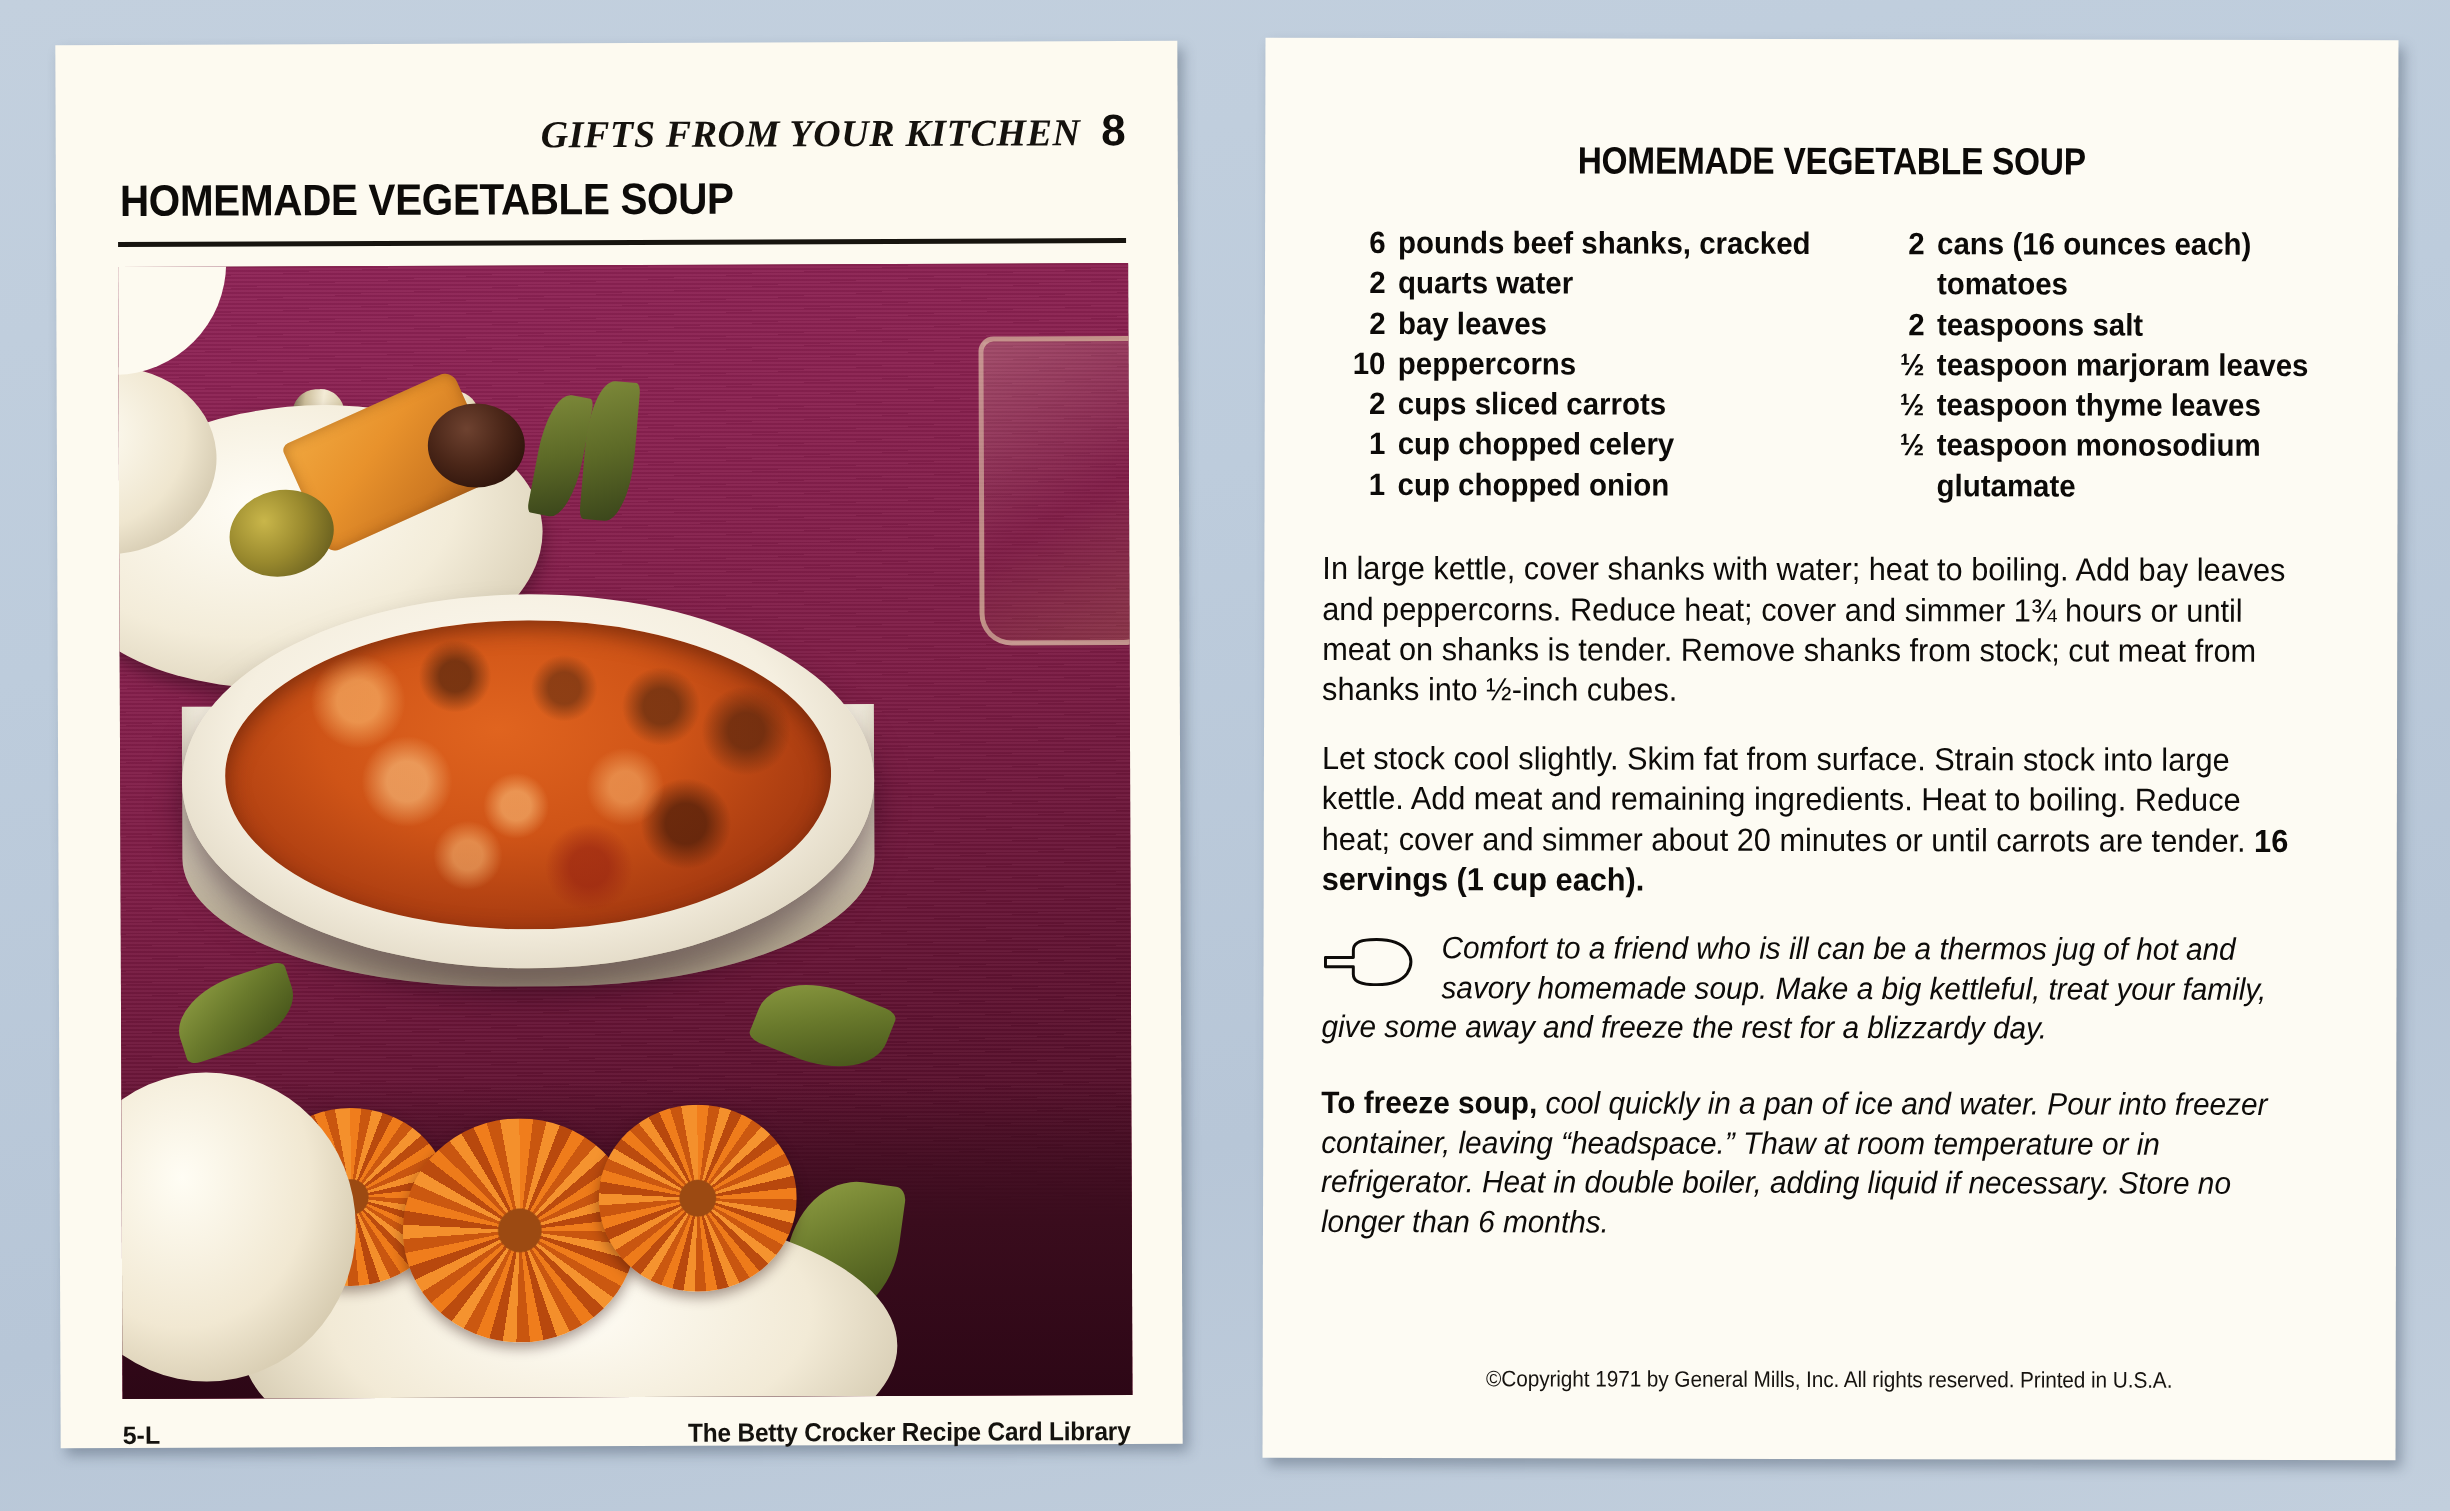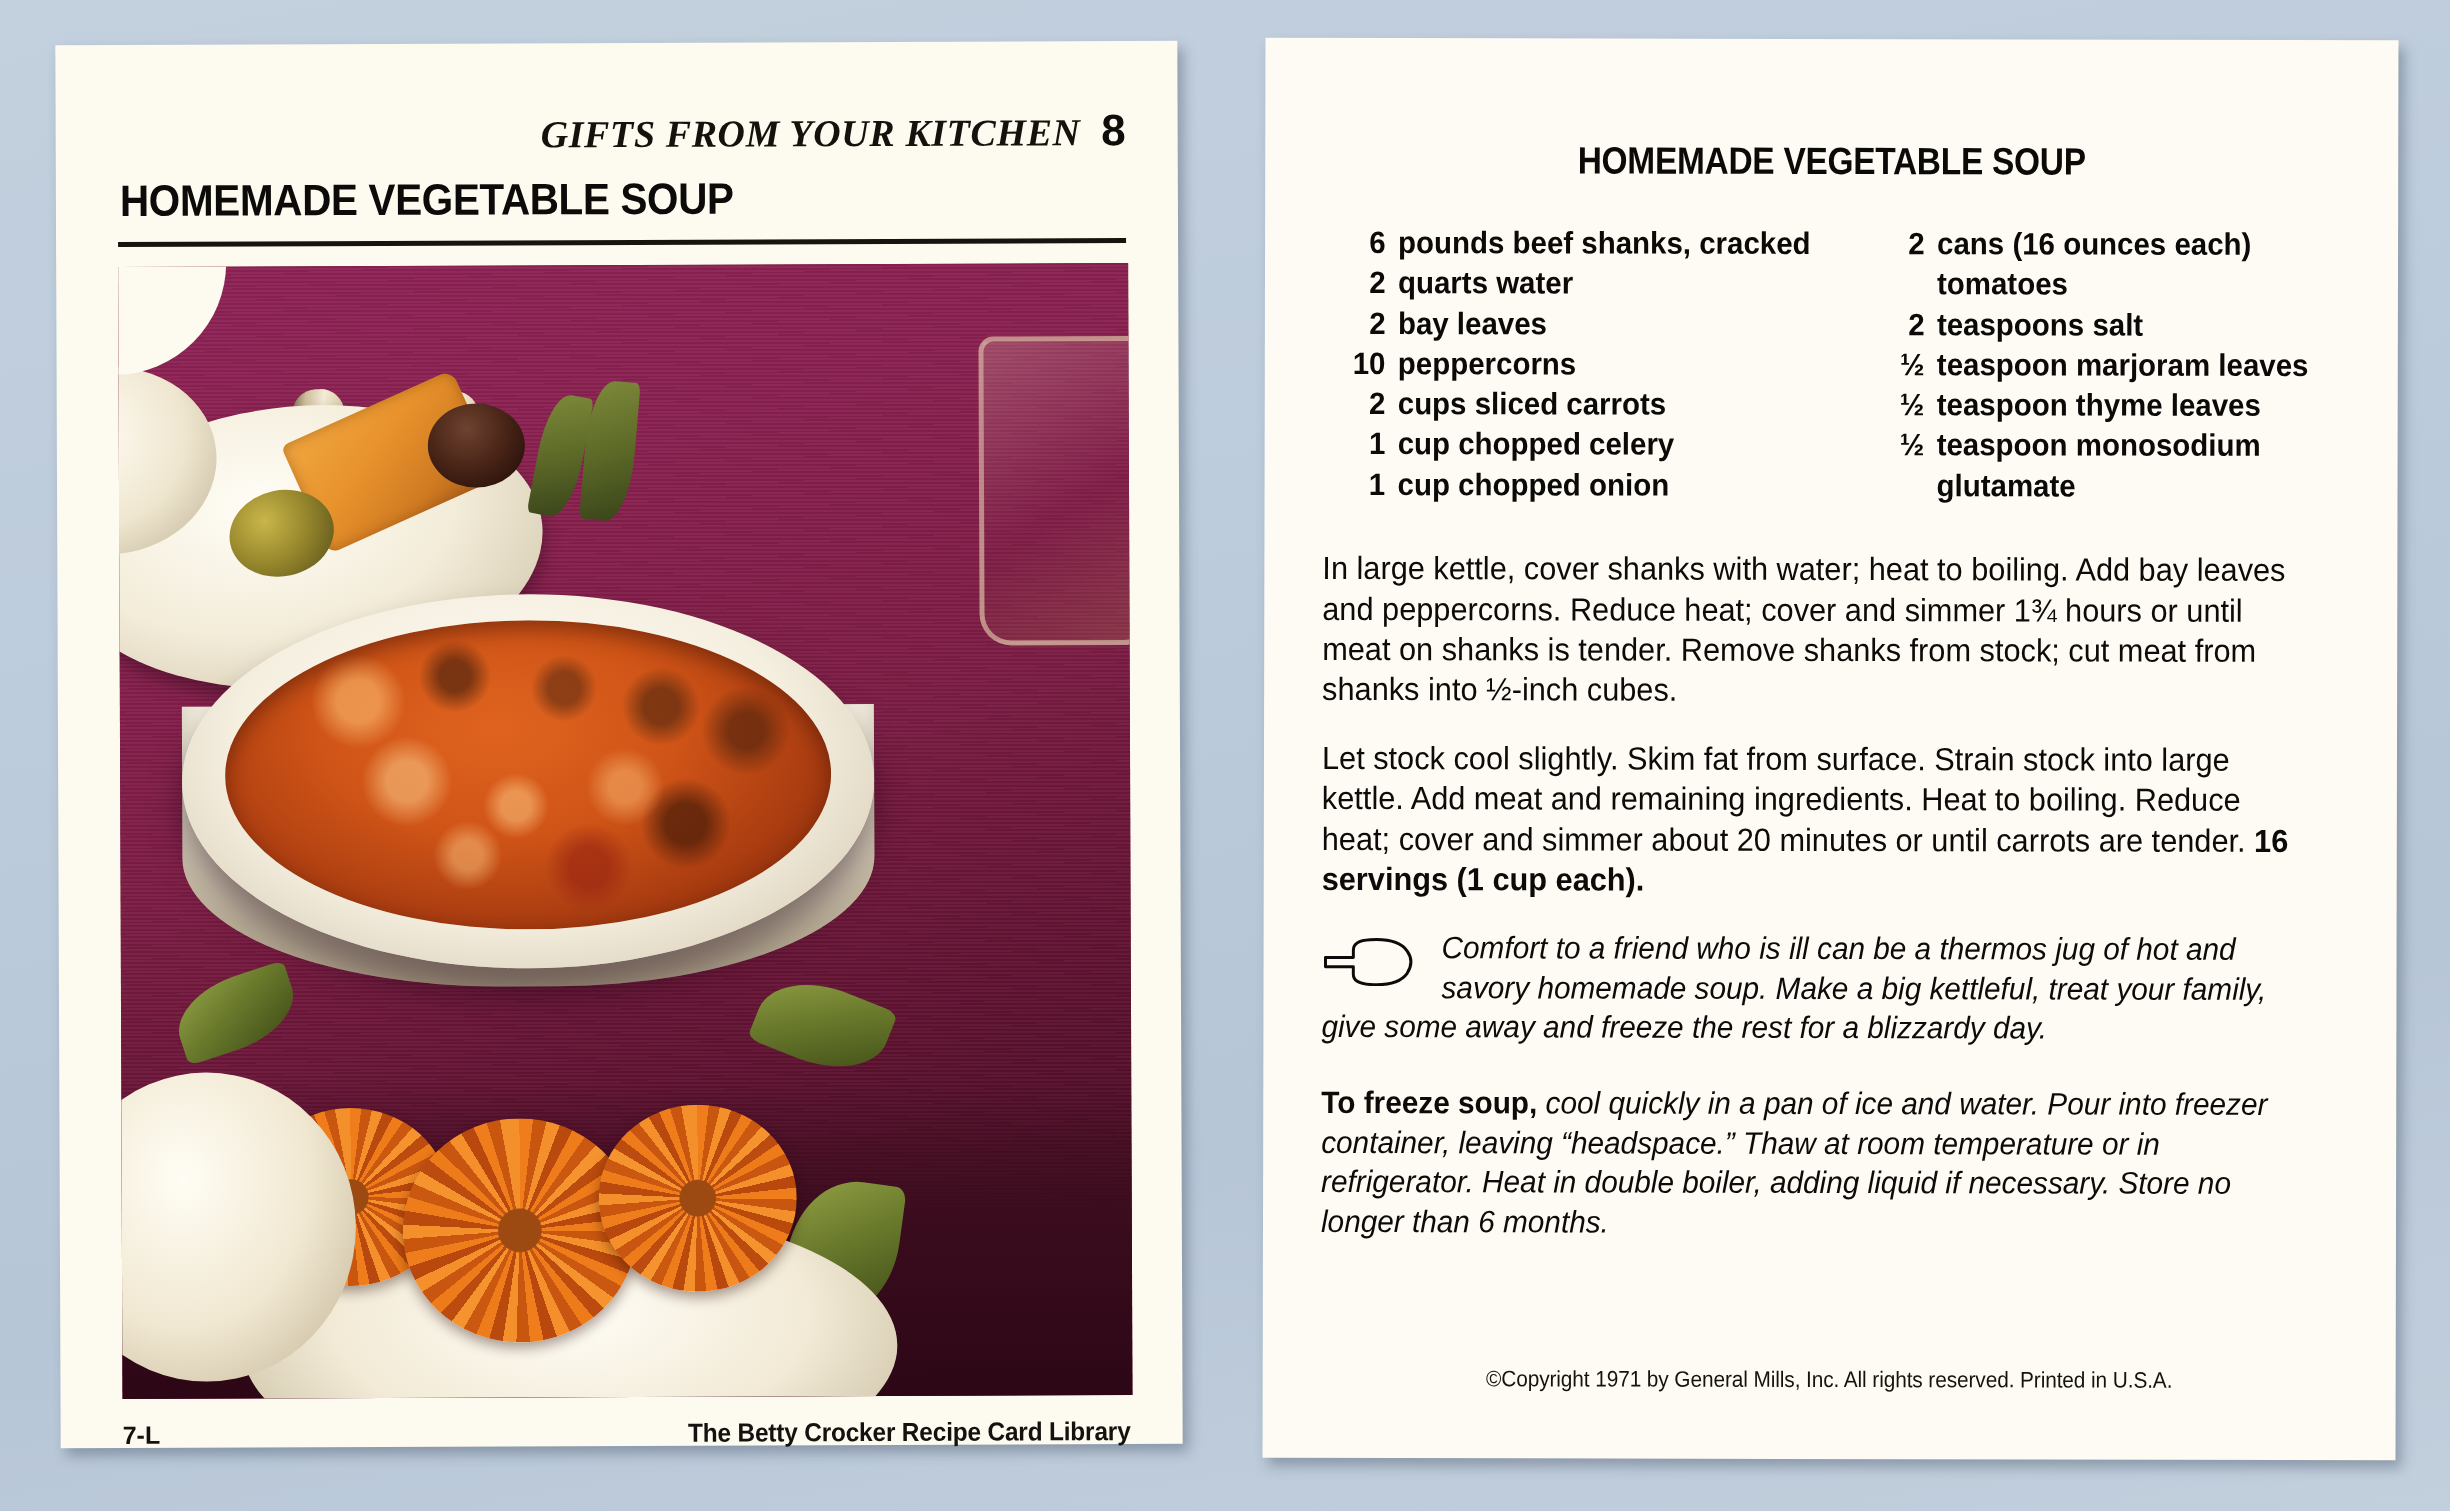--- a/index.html
+++ b/index.html
@@ -477,21 +477,21 @@
       <div class="platter"></div>
       <div class="mum" id="mum-1"></div>
       <div class="mum" id="mum-2"></div>
       <div class="mum" id="mum-3"></div>
       <div class="bread-round"></div>
 
       <div class="photo-corner-tl"></div>
     </div>
 
     <div class="front-footer">
-      <span class="footer-code">7-L</span>
+      <span class="footer-code">5-L</span>
       <span class="footer-library">The Betty Crocker Recipe Card Library</span>
     </div>
 
   </div>
 </div>
 
 <div class="card" id="card-back">
   <div class="back-inner">
 
     <div class="back-title">HOMEMADE VEGETABLE SOUP</div>

